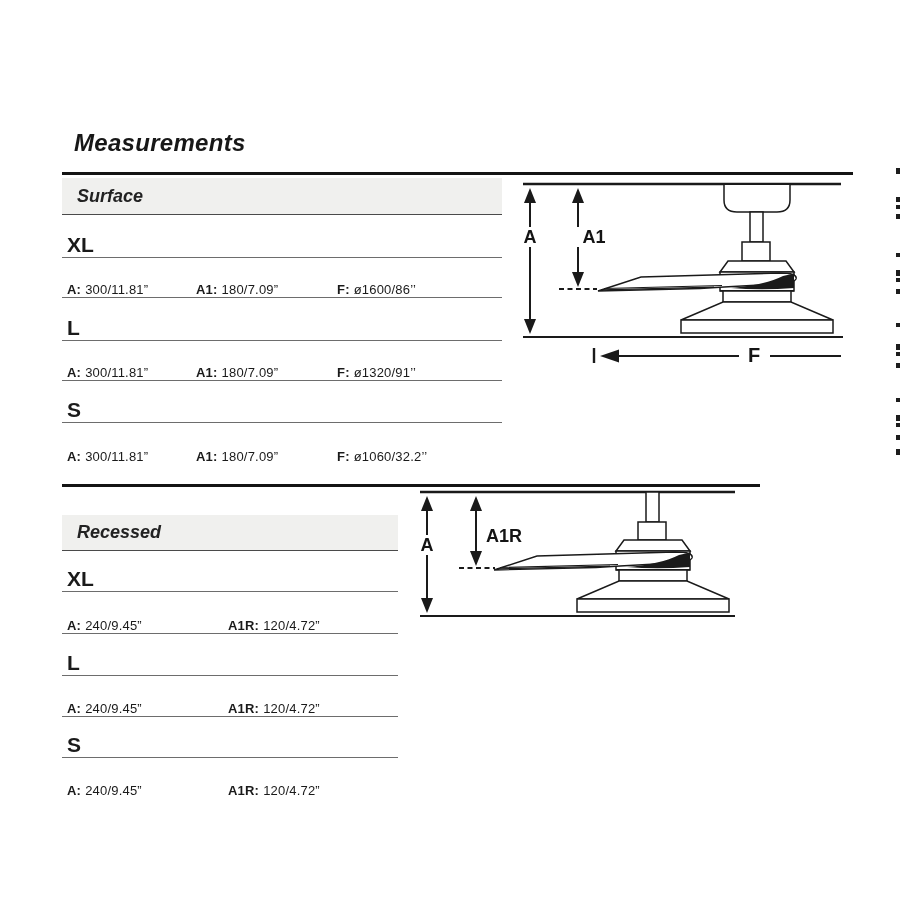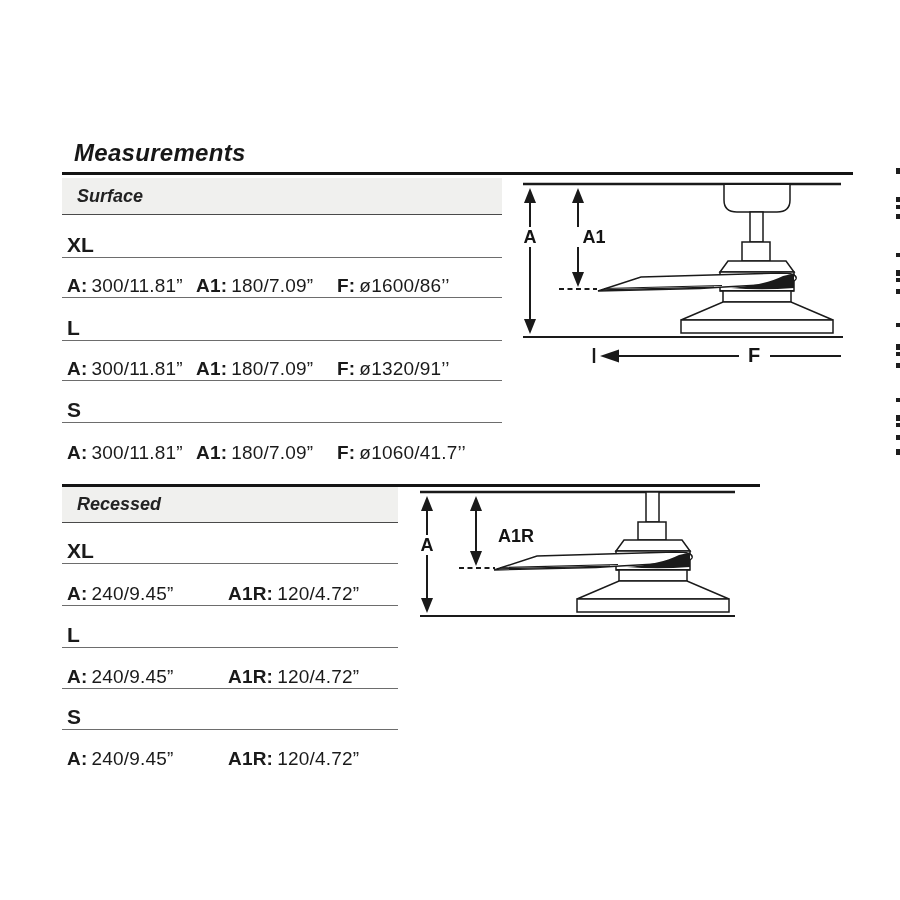--- a/index.html
+++ b/index.html
@@ -3,36 +3,36 @@
 <meta charset="utf-8">
 <style>
   html,body{margin:0;padding:0;}
   body{
     width:900px;height:900px;position:relative;background:#ffffff;
     font-family:"Liberation Sans", sans-serif;color:#1a1a1a;overflow:hidden;
   }
   .abs{position:absolute;}
   
   .page-title{
-    left:74px;top:139px;font-size:24px;font-weight:bold;font-style:italic;
+    left:74px;top:129px;font-size:24px;font-weight:bold;font-style:italic;
     letter-spacing:.3px;color:#171717;
   }
   
   .thick-rule{height:3px;background:#141414;}
   
   .spec-table{display:block;}
   .tbl-header{
     background:#f0f0ee;border-bottom:1px solid #4a4a4a;
     display:flex;align-items:center;
     font-size:18px;font-weight:bold;font-style:italic;color:#222;
     padding-left:15px;box-sizing:border-box;
   }
   .row{position:relative;display:flex;align-items:flex-end;box-sizing:border-box;}
   .row-size{border-bottom:1px solid #6d6d6d;font-size:21px;font-weight:bold;padding-left:5px;}
-  .row-data{border-bottom:1px solid #6d6d6d;font-size:19px;}
+  .row-data{border-bottom:1px solid #6d6d6d;font-size:13px;}
   .row-data.last{border-bottom:none;}
   .cell{position:absolute;white-space:nowrap;letter-spacing:.2px;}
   .cell b{font-weight:bold;margin-right:4px;}
   
   .dim-label{
     font-size:18px;font-weight:bold;color:#141414;background:#ffffff;
     text-align:center;line-height:20px;
   }
   .dim-label.f{font-size:20px;}
   
@@ -68,28 +68,28 @@
     <span class="cell" style="left:134px;"><b>A1:</b><span>180/7.09”</span></span>
     <span class="cell" style="left:275px;"><b>F:</b><span>ø1320/91’’</span></span>
   </div>
 
   <div class="row row-size" style="height:42px;">
     <span>S</span>
   </div>
   <div class="row row-data last" style="height:41px;">
     <span class="cell" style="left:5px;"><b>A:</b><span>300/11.81”</span></span>
     <span class="cell" style="left:134px;"><b>A1:</b><span>180/7.09”</span></span>
-    <span class="cell" style="left:275px;"><b>F:</b><span>ø1060/41.7’’</span></span>
+    <span class="cell" style="left:275px;"><b>F:</b><span>ø1060/32.2’’</span></span>
   </div>
 </div>
 
 <div class="abs thick-rule" style="left:62px;top:484px;width:698px;"></div>
 
 <div class="abs spec-table" style="left:62px;top:487px;width:336px;">
-  <div class="tbl-header" style="height:36px;">
+  <div class="tbl-header" style="height:36px;margin-top:28px;">
     <span>Recessed</span>
   </div>
 
   <div class="row row-size" style="height:41px;">
     <span>XL</span>
   </div>
   <div class="row row-data" style="height:42px;">
     <span class="cell" style="left:5px;"><b>A:</b><span>240/9.45”</span></span>
     <span class="cell" style="left:166px;"><b>A1R:</b><span>120/4.72”</span></span>
   </div>
@@ -200,21 +200,21 @@
 
       <path d="M459 568 H495" stroke-width="2" stroke-dasharray="5 3.5"></path>
     </g>
   </g>
 </svg>
 
 <div class="abs dim-label" style="left:518px;top:227px;width:24px;">A</div>
 <div class="abs dim-label" style="left:560px;top:227px;width:36px;margin-left:16px;">A1</div>
 <div class="abs dim-label f" style="left:739px;top:345px;width:30px;">F</div>
 <div class="abs dim-label" style="left:415px;top:535px;width:24px;">A</div>
-<div class="abs dim-label" style="left:486px;top:526px;width:48px;text-align:right;">A1R</div>
+<div class="abs dim-label" style="left:486px;top:526px;width:48px;text-align:left;">A1R</div>
 
 <div>
   <div class="frag" style="top:168px;height:6px;"></div>
   <div class="frag" style="top:197px;height:5px;"></div>
   <div class="frag" style="top:205px;height:4px;"></div>
   <div class="frag" style="top:214px;height:5px;"></div>
   <div class="frag" style="top:253px;height:4px;"></div>
   <div class="frag" style="top:270px;height:6px;"></div>
   <div class="frag" style="top:278px;height:4px;"></div>
   <div class="frag" style="top:289px;height:5px;"></div>

